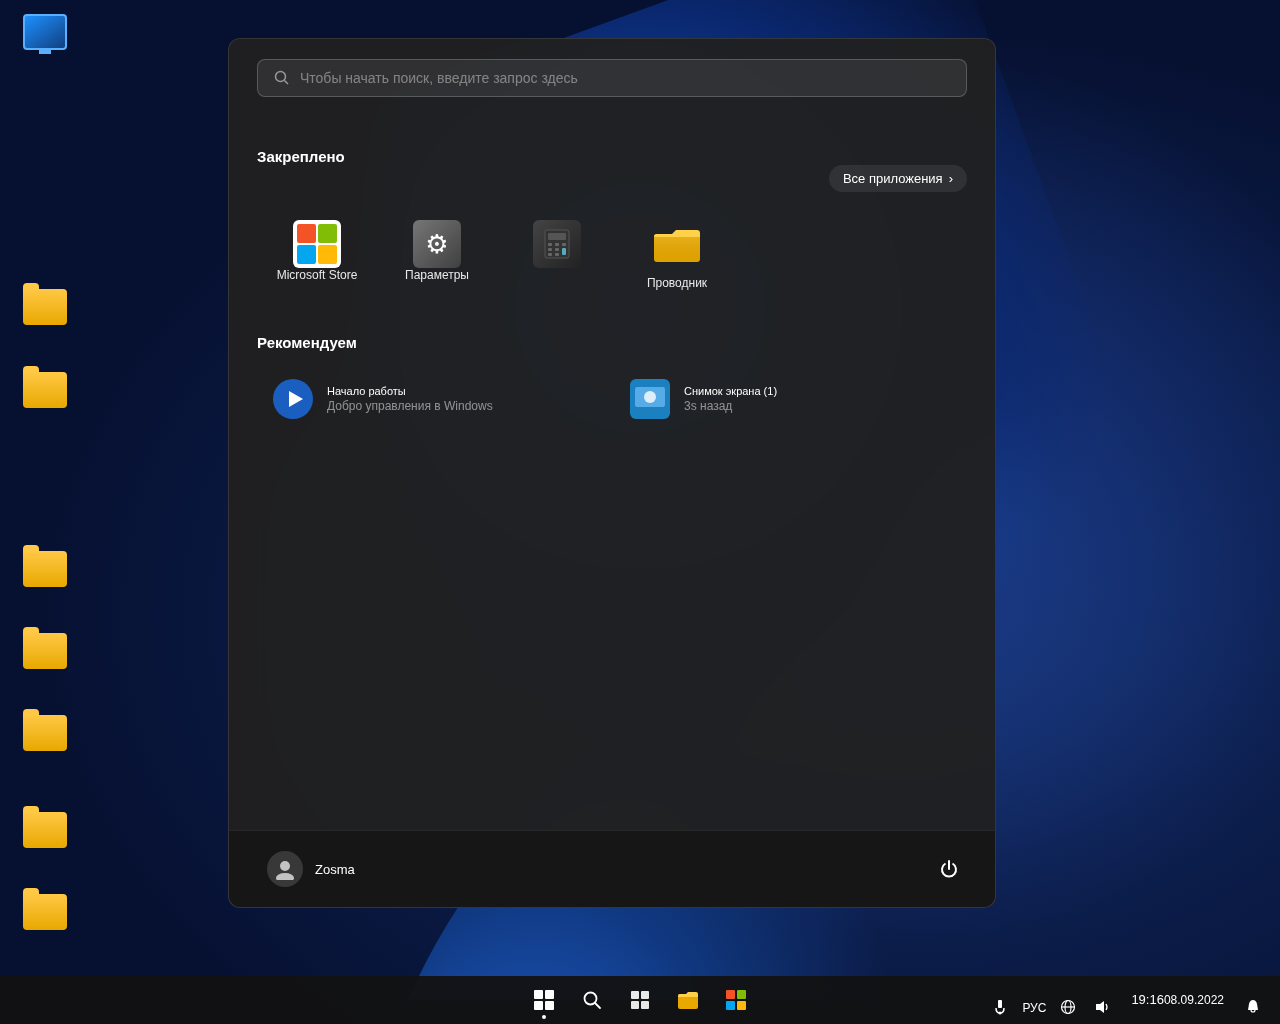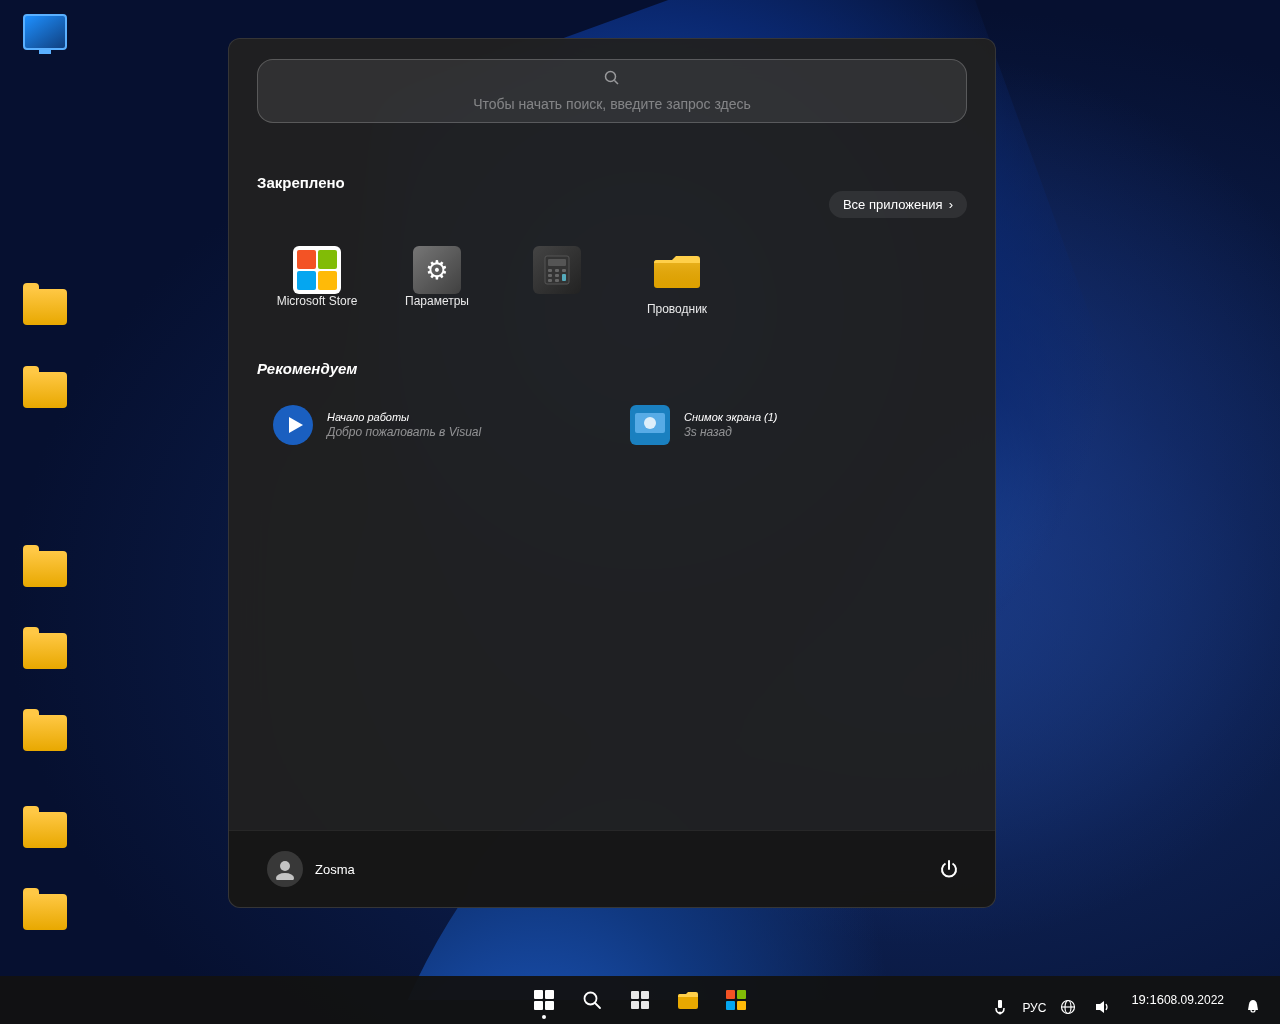--- a/index.html
+++ b/index.html
@@ -154,25 +154,24 @@
       display: flex;
       flex-direction: column;
     }
 
     
     .search-bar {
       display: flex;
       align-items: center;
       background: rgba(255,255,255,0.08);
       border: 1px solid rgba(255,255,255,0.2);
-      border-radius: 16px;
+      border-radius: 8px;
       padding: 10px 16px;
       margin-bottom: 24px;
       gap: 10px;
-      flex-direction: column;
     }
 
     .search-placeholder {
       color: rgba(255,255,255,0.4);
       font-size: 14px;
       flex: 1;
     }
 
     
     .section-header {
@@ -275,21 +274,20 @@
       display: flex;
       align-items: center;
       justify-content: center;
       font-size: 22px;
       color: #ccc;
     }
 
     
     .recommended-section {
       flex: 1;
-      font-style: italic;
     }
 
     .recommended-grid {
       display: grid;
       grid-template-columns: 1fr 1fr;
       gap: 4px;
     }
 
     .recommended-item {
       display: flex;
@@ -669,21 +667,21 @@
 
         <div class="recommended-item">
           <div class="rec-icon">
             <svg width="40" height="40" viewBox="0 0 40 40">
               <circle cx="20" cy="20" r="20" fill="#1a5fc0"></circle>
               <polygon points="16,12 30,20 16,28" fill="white"></polygon>
             </svg>
           </div>
           <div class="rec-info">
             <span class="rec-name">Начало работы</span>
-            <span class="rec-sub">Добро пожаловать в Visual</span>
+            <span class="rec-sub">Добро управления в Windows</span>
           </div>
         </div>
 
         <div class="recommended-item">
           <div class="rec-icon">
             <svg width="40" height="40" viewBox="0 0 40 40">
               <rect width="40" height="40" rx="6" fill="#1a80c0"></rect>
               <rect x="5" y="8" width="30" height="20" rx="2" fill="#80c8ff" opacity="0.6"></rect>
               <circle cx="20" cy="18" r="6" fill="white" opacity="0.8"></circle>
             </svg>

